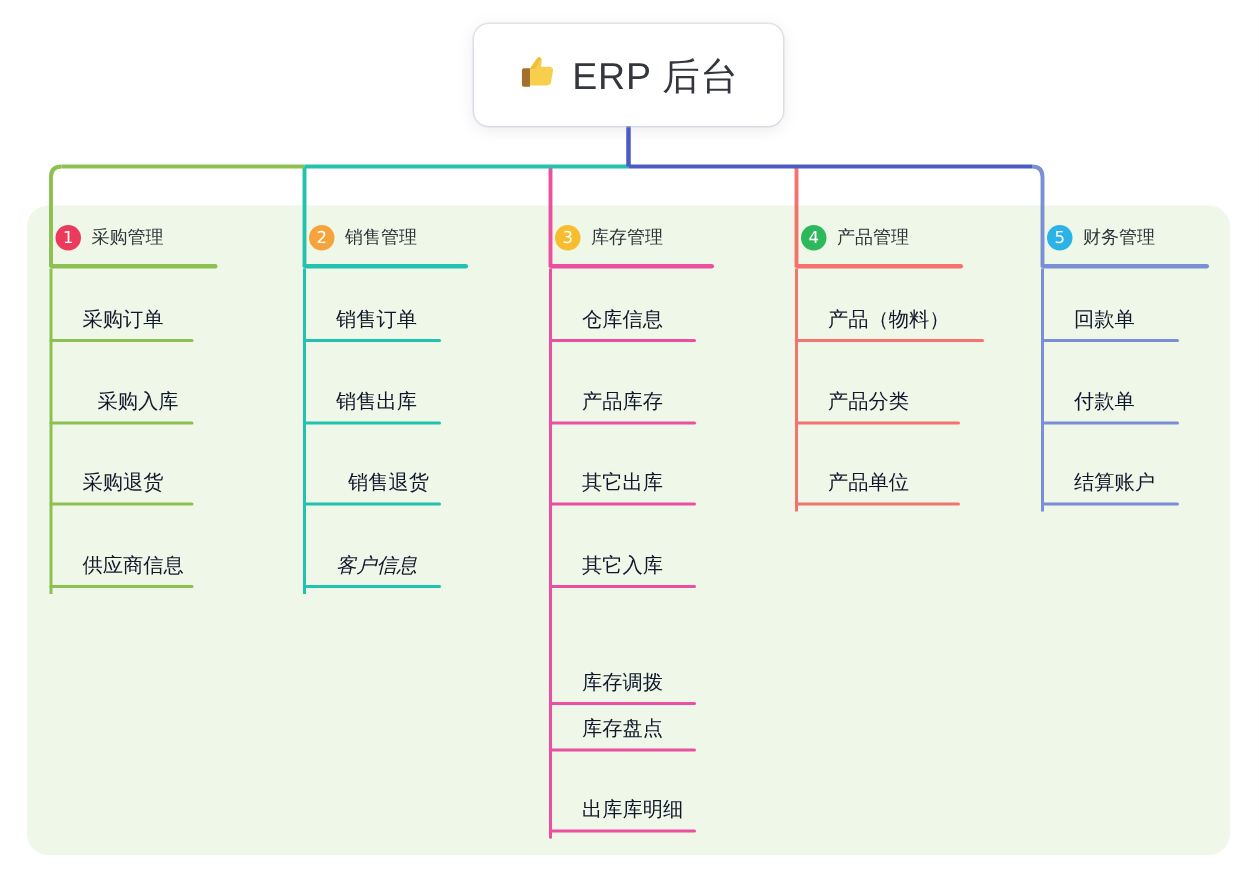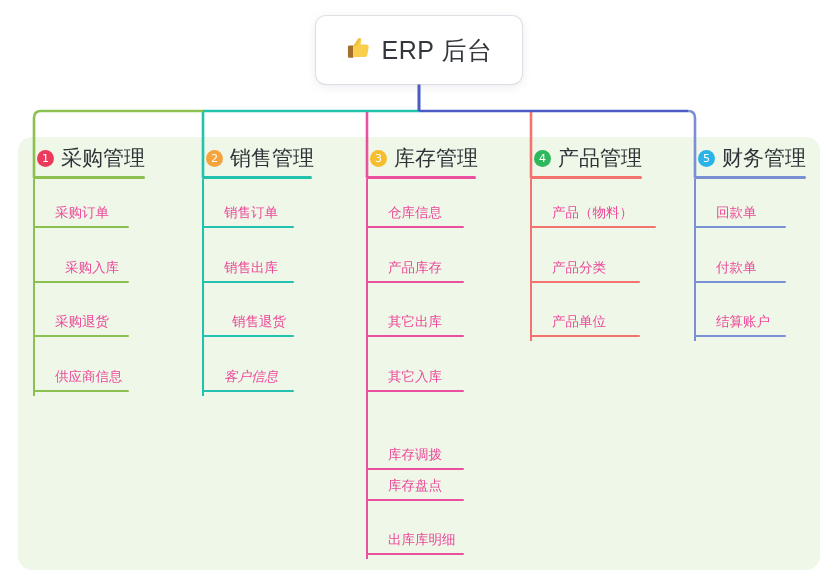--- a/index.html
+++ b/index.html
@@ -74,39 +74,39 @@
     width: 17px; height: 17px;
     border-radius: 50%;
     color: #ffffff;
     font-size: 11px;
     line-height: 17px;
     text-align: center;
     font-family: "DejaVu Sans", sans-serif;
     flex: 0 0 auto;
   }
   .col-title {
-    font-size: 21px;
+    font-size: 12px;
     color: #2f3338;
   }
   .head-rule {
     height: 3px;
     border-radius: 2px;
     margin-top: 6px;
   }
 
   .items { position: relative; }
   .item {
     position: relative;
     display: flex;
     flex-direction: column;
     justify-content: flex-end;
   }
   .item-label {
     font-size: 13.5px;
-    color: #ec4899;
+    color: #0f172a;
     padding-left: 22px;
     padding-bottom: 4px;
     white-space: nowrap;
   }
   .item-rule {
     height: 2px;
     border-radius: 1px;
   }
   .spine {
     position: absolute;

